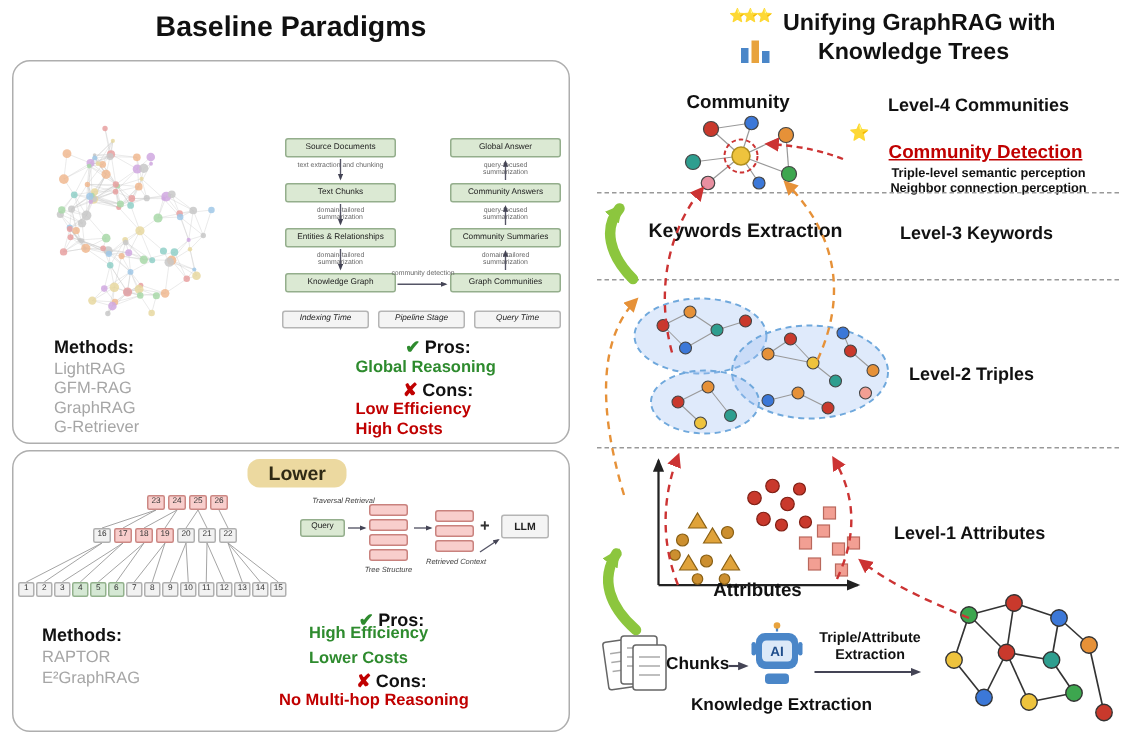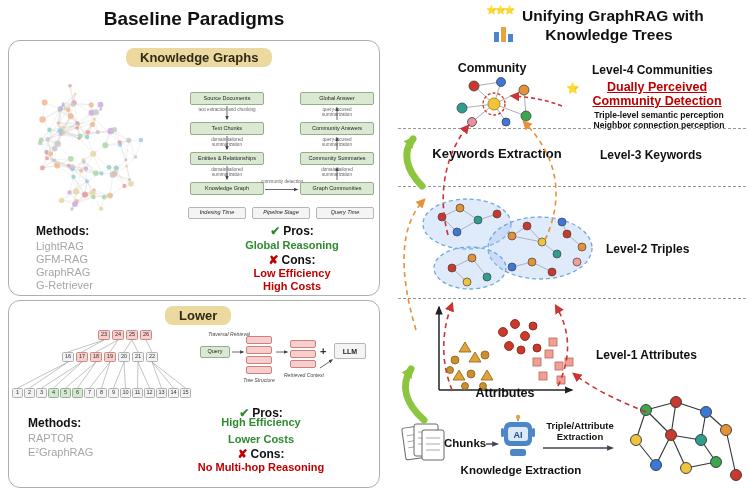--- a/index.html
+++ b/index.html
@@ -15,22 +15,22 @@
   .fbox{position:absolute;background:#dbe9d3;border:1px solid #94ae8c;border-radius:2px;
         font-size:5.5px;line-height:1;display:flex;align-items:center;justify-content:center;
         text-align:center;height:13px;color:#222}
   .fbox.gray{background:#f4f4f4;border-color:#b5b5b5;font-style:italic;height:12px}
   .elabel{position:absolute;font-size:4.6px;color:#666;text-align:center;line-height:1.15}
   .mlabel{position:absolute;font-weight:bold;font-size:12px;color:#111}
   .mitem{position:absolute;font-size:11px;color:#a6a6a6}
   .pchead{position:absolute;font-weight:bold;font-size:12px;text-align:center;width:110px}
   .chk{color:#2e8b2e;margin-right:3px}
   .crx{color:#c00000;margin-right:3px}
-  .pitem{position:absolute;font-size:11px;font-weight:bold;color:#2e8b2e;text-align:center;width:110px}
-  .citem{position:absolute;font-size:11px;font-weight:bold;color:#c00000;text-align:center;width:110px}
+  .pitem{position:absolute;font-size:11px;font-weight:bold;color:#2e8b2e;width:110px}
+  .citem{position:absolute;font-size:11px;font-weight:bold;color:#c00000;width:110px}
   .citem.wide{width:150px}
   .tnode{position:absolute;height:10px;border:0.8px solid #b0b0b0;background:#f2f2f2;
          font-size:5.5px;display:flex;align-items:center;justify-content:center;
          border-radius:1.5px;color:#333;line-height:1}
   .tnode.pk{background:#f8cecc;border-color:#cc8884}
   .tnode.gr{background:#d5e8d4;border-color:#93b28d}
   .tinylabel{position:absolute;font-size:5px;color:#444;text-align:center;font-style:italic}
   .stackrect{position:absolute;width:26px;height:8px;border-radius:2px;background:#f8cecc;border:0.8px solid #c9827e}
   .sep{position:absolute;border-top:1.6px dashed #999;height:0}
   .lvl{position:absolute;font-weight:bold;font-size:12px;white-space:nowrap}
@@ -66,21 +66,20 @@
       <line x1="138" y1="362" x2="137.5" y2="388" stroke="#9a9a9a" stroke-width="0.6"></line>
       <line x1="138" y1="362" x2="149.5" y2="388" stroke="#9a9a9a" stroke-width="0.6"></line>
       <line x1="152" y1="362" x2="161.5" y2="388" stroke="#9a9a9a" stroke-width="0.6"></line>
       <line x1="152" y1="362" x2="173.5" y2="388" stroke="#9a9a9a" stroke-width="0.6"></line>
       <line x1="152" y1="362" x2="185.5" y2="388" stroke="#9a9a9a" stroke-width="0.6"></line>
     </svg>
 
   <div class="bigtitle" style="left:8px;top:8px;width:372px">Baseline Paradigms</div>
 
   <div class="panel" style="left:8px;top:40px;width:372px;height:256px"></div>
-  <div class="pill" style="left:126px;top:48px">Knowledge Graphs</div>
 
   <svg class="layer" style="left:12px;top:66px" width="148" height="166" viewBox="0 0 150 165">
       <line x1="49.0" y1="41.7" x2="57.2" y2="42.6" stroke="#c5c5c5" stroke-width="0.4" opacity="0.6"></line>
       <line x1="49.0" y1="41.7" x2="51.7" y2="36.2" stroke="#c5c5c5" stroke-width="0.4" opacity="0.6"></line>
       <line x1="49.0" y1="41.7" x2="59.5" y2="49.3" stroke="#c5c5c5" stroke-width="0.4" opacity="0.6"></line>
       <line x1="49.0" y1="41.7" x2="31.0" y2="52.5" stroke="#c5c5c5" stroke-width="0.4" opacity="0.6"></line>
       <line x1="49.0" y1="41.7" x2="64.1" y2="26.7" stroke="#c5c5c5" stroke-width="0.4" opacity="0.6"></line>
       <line x1="49.0" y1="41.7" x2="51.9" y2="38.3" stroke="#c5c5c5" stroke-width="0.4" opacity="0.6"></line>
       <line x1="49.0" y1="41.7" x2="50.1" y2="63.4" stroke="#c5c5c5" stroke-width="0.4" opacity="0.6"></line>
       <line x1="49.0" y1="41.7" x2="62.2" y2="37.3" stroke="#c5c5c5" stroke-width="0.4" opacity="0.6"></line>
@@ -613,21 +612,20 @@
     <circle cx="80" cy="14" r="5" fill="#e69138" stroke="#444" stroke-width="0.8"></circle>
     <circle cx="82" cy="40" r="5" fill="#3da64f" stroke="#444" stroke-width="0.8"></circle>
     <circle cx="28" cy="46" r="4.5" fill="#e88fa0" stroke="#444" stroke-width="0.8"></circle>
     <circle cx="62" cy="46" r="4" fill="#3c78d8" stroke="#444" stroke-width="0.8"></circle>
     <circle cx="50" cy="28" r="6" fill="#eec33d" stroke="#b08f1f" stroke-width="1"></circle>
     <circle cx="50" cy="28" r="11" fill="none" stroke="#cc3333" stroke-width="1.3" stroke-dasharray="3 2"></circle>
   </svg>
 
   <div class="lvl" style="left:592px;top:63px">Level-4 Communities</div>
   <div style="position:absolute;left:566px;top:82px;font-size:11px">⭐</div>
-  <div class="callout" style="left:582px;top:80px">Dually Perceived</div>
   <div class="callout" style="left:582px;top:94px">Community Detection</div>
   <div class="callsub" style="left:574px;top:110px">Triple-level semantic perception</div>
   <div class="callsub" style="left:574px;top:120px">Neighbor connection perception</div>
 
   <div class="sep" style="left:398px;top:128px;width:348px"></div>
 
   <div class="biglabel" style="left:432px;top:146px;width:130px;font-size:13px">Keywords Extraction</div>
   <div class="lvl" style="left:600px;top:148px">Level-3 Keywords</div>
 
   <div class="sep" style="left:398px;top:186px;width:348px"></div>

